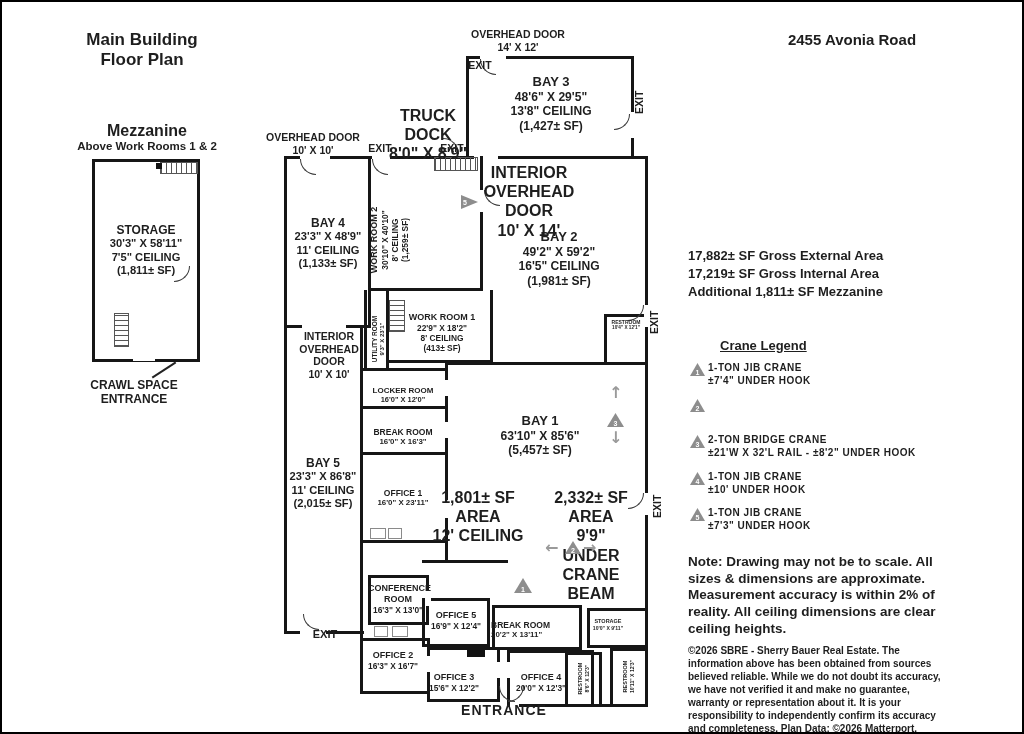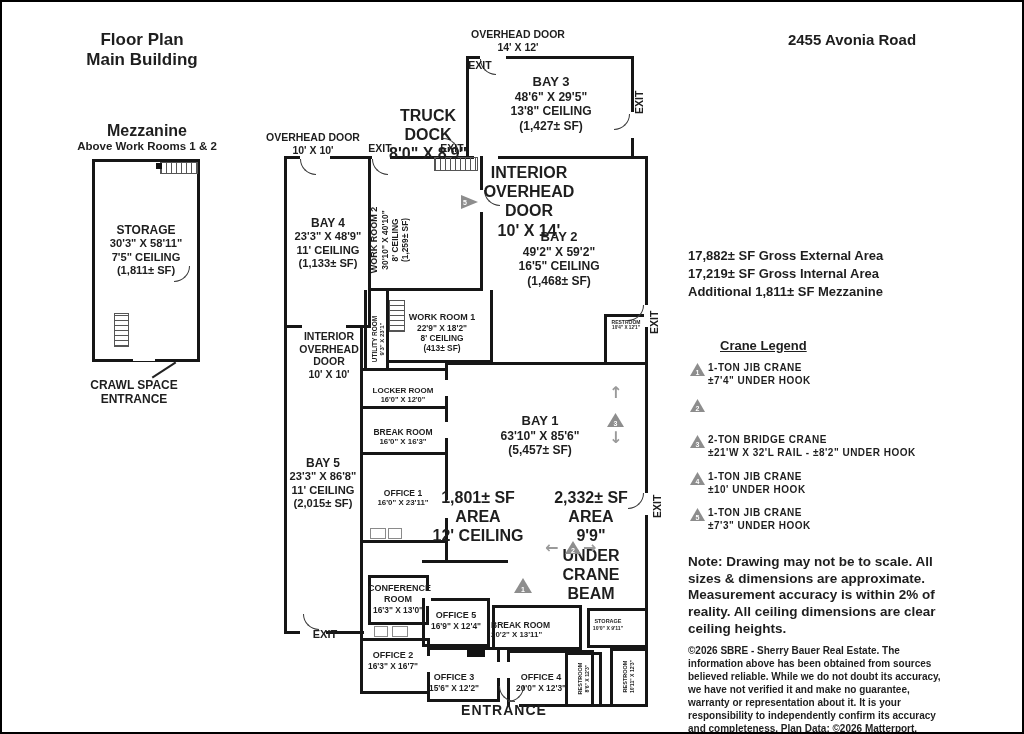--- a/index.html
+++ b/index.html
@@ -33,22 +33,22 @@
   .disclaimer{position:absolute;left:686px;top:642px;width:254px;font-size:10px;font-weight:700;line-height:1.3;z-index:5;}
   .underline{text-decoration:underline;}
   .ptr{position:absolute;width:28px;height:2px;background:#222;transform:rotate(-33deg);z-index:5;}
 </style>
 </head>
 <body>
 
 <div id="plan">
 
   <div class="lbl f17" style="left:60px;top:28px;width:160px;text-align:center">
+    <div>Main Building</div>
     <div>Floor Plan</div>
-    <div>Main Building</div>
   </div>
   <div class="lbl f15" style="left:762px;top:29px;width:176px;text-align:center">
     <div>2455 Avonia Road</div>
   </div>
 
   <div class="lbl f16" style="left:70px;top:119px;width:150px">
     <div>Mezzanine</div>
     <div class="f115">Above Work Rooms 1 &amp; 2</div>
   </div>
   <div class="box" style="left:90px;top:157px;width:102px;height:197px"></div>
@@ -220,21 +220,21 @@
   <div class="lbl f9 rot" style="left:346px;top:214px;width:90px;height:48px">
     <div class="nowrap">WORK ROOM 2</div>
     <div class="dim nowrap">30'10" X 40'10"</div>
     <div class="dim nowrap">8' CEILING</div>
     <div class="dim nowrap">(1,259± SF)</div>
   </div>
   <div class="lbl f13" style="left:487px;top:227px;width:140px">
     <div>BAY 2</div>
     <div class="dim">49'2" X 59'2"</div>
     <div class="dim">16'5" CEILING</div>
-    <div class="dim">(1,468± SF)</div>
+    <div class="dim">(1,981± SF)</div>
   </div>
   <div class="lbl f9" style="left:394px;top:310px;width:92px">
     <div>WORK ROOM 1</div>
     <div class="dim">22'9" X 18'2"</div>
     <div class="dim">8' CEILING</div>
     <div class="dim">(413± SF)</div>
   </div>
   <div class="lbl f65 rot" style="left:341px;top:329px;width:72px;height:16px">
     <div class="nowrap">UTILITY ROOM</div>
     <div class="dim nowrap">9'3" X 23'1"</div>

